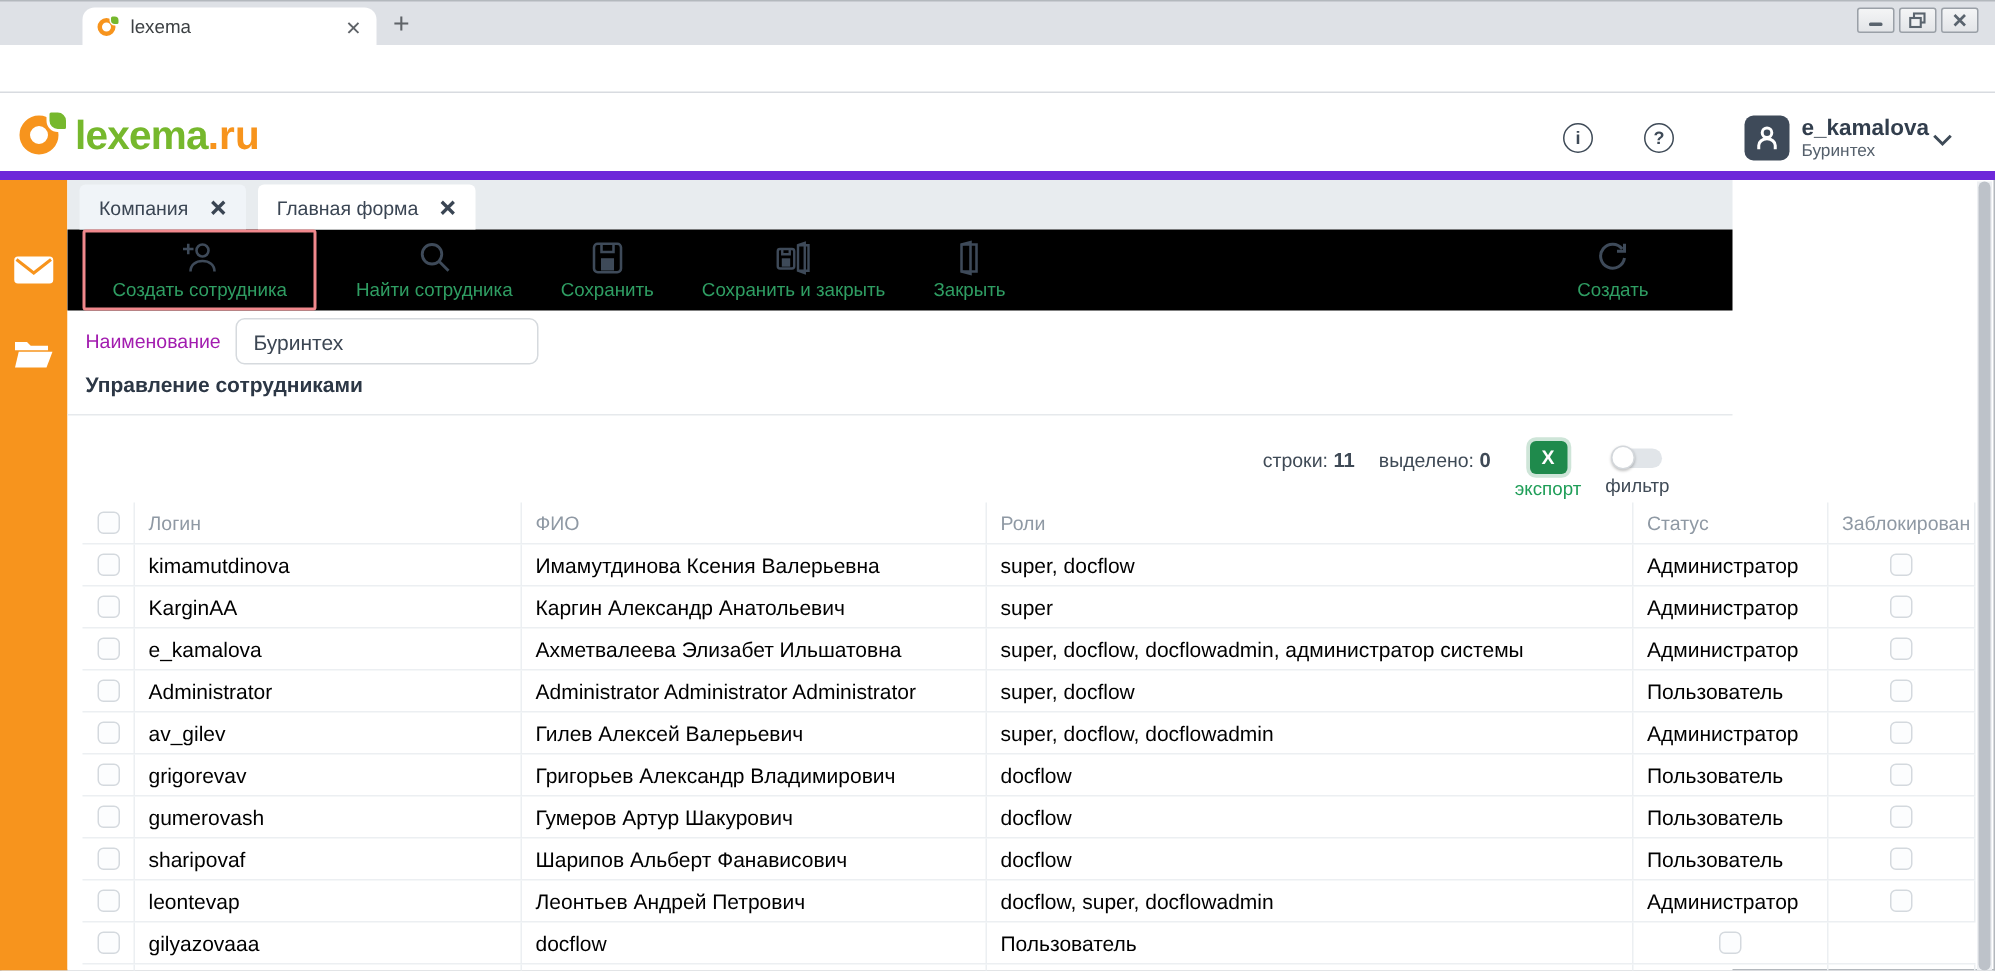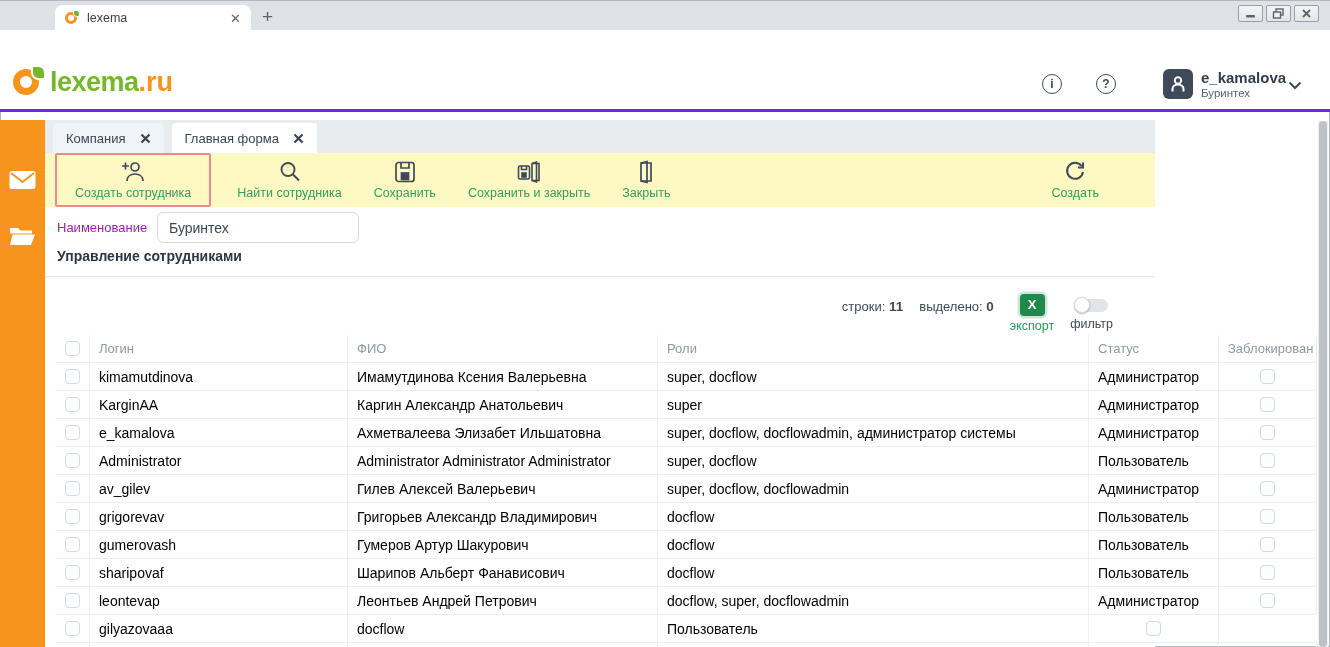--- a/index.html
+++ b/index.html
@@ -23,21 +23,21 @@
   .addressbar { position:absolute; left:0; top:30px; width:1330px; height:32px; background:#fff; border-bottom:1px solid #d8dbe0; }
   .navico { position:absolute; top:37px; }
   .urlpill { position:absolute; left:112px; top:35px; width:1100px; height:23px; background:#f1f3f4; border-radius:12px;
              display:flex; align-items:center; padding:0 12px; gap:8px; }
   .urlwarn-txt { font-size:12.5px; color:#5f6368; }
   .urlsep { color:#dadce0; font-size:13px; }
   .urltext { font-size:13px; color:#3c4043; }
   .chromemenu { position:absolute; top:36px; }
 
   
-  .appheader { position:absolute; left:0; top:54px; width:1330px; height:58px; background:#fff; border-bottom:3px solid #6d28d9; }
+  .appheader { position:absolute; left:0; top:62px; width:1330px; height:58px; background:#fff; border-bottom:6px solid #6d28d9; }
   .logo { position:absolute; left:12px; top:11px; display:flex; align-items:center; gap:4px; }
   .logo-ico { width:34px; height:34px; position:relative; }
   .logo-ico .ring { position:absolute; left:1px; top:4px; width:26px; height:26px; border:7px solid #f7941d; border-radius:50%; }
   .logo-ico .leaf { position:absolute; right:0; top:0; width:15px; height:15px; background:#76b82d; border-radius:3px 50% 3px 50%; border:2px solid #fff; }
   .logo-text { font-size:27px; font-weight:bold; color:#76b82d; letter-spacing:-0.5px; }
   .logo-suffix { font-size:27px; font-weight:bold; color:#f7941d; }
   .hdr-circle { position:absolute; top:20px; width:20px; height:20px; border:1.7px solid #3e4a57; border-radius:50%;
                 display:flex; align-items:center; justify-content:center; font-size:12px; color:#3e4a57; font-weight:bold; }
   .useravatar { position:absolute; left:1163px; top:15px; width:30px; height:30px; background:#3e4a59; border-radius:6px;
                 display:flex; align-items:center; justify-content:center; }
@@ -51,21 +51,21 @@
 
   
   .workspace { position:absolute; left:45px; top:120px; width:1110px; height:527px; background:#fff; }
 
   .apptabs { height:33px; background:#e8ecef; display:flex; align-items:flex-end; padding-left:8px; gap:8px; }
   .apptab { height:30px; background:#fff; border-radius:4px 4px 0 0; display:flex; align-items:center; gap:14px;
             padding:0 13px; font-size:13px; color:#3a4553; }
   .apptab.tinted { background:#f0f4f8; }
   .apptab .x { display:flex; }
 
-  .toolbar { height:54px; background:#fef9c3; display:flex; align-items:center; padding-left:10px; gap:16px;justify-content:space-between; }
+  .toolbar { height:54px; background:#000000; display:flex; align-items:center; padding-left:10px; gap:16px;justify-content:space-between; }
   .tbtn { display:flex; flex-direction:column; align-items:center; gap:2px; padding:2px 8px; }
   .tbtn-label { font-size:12.5px; color:#2f9e63; white-space:nowrap; }
   .hl-red { border:2px solid #f0888c; border-radius:2px; padding:3px 10px; margin-right:2px; }
   .tb-spacer { flex:1; }
   .tb-refresh { margin-right:48px; }
 
   .formrow { height:41px; display:flex; align-items:center; padding-left:12px; }
   .formlabel { font-size:13px; color:#a21caf; width:100px; }
   .forminput { width:202px; height:31px; border:1px solid #d6dade; border-radius:6px; padding:0 11px;
                font-size:14px; color:#3c4653; font-family:"Liberation Sans",sans-serif; background:#fff; outline:none; }

